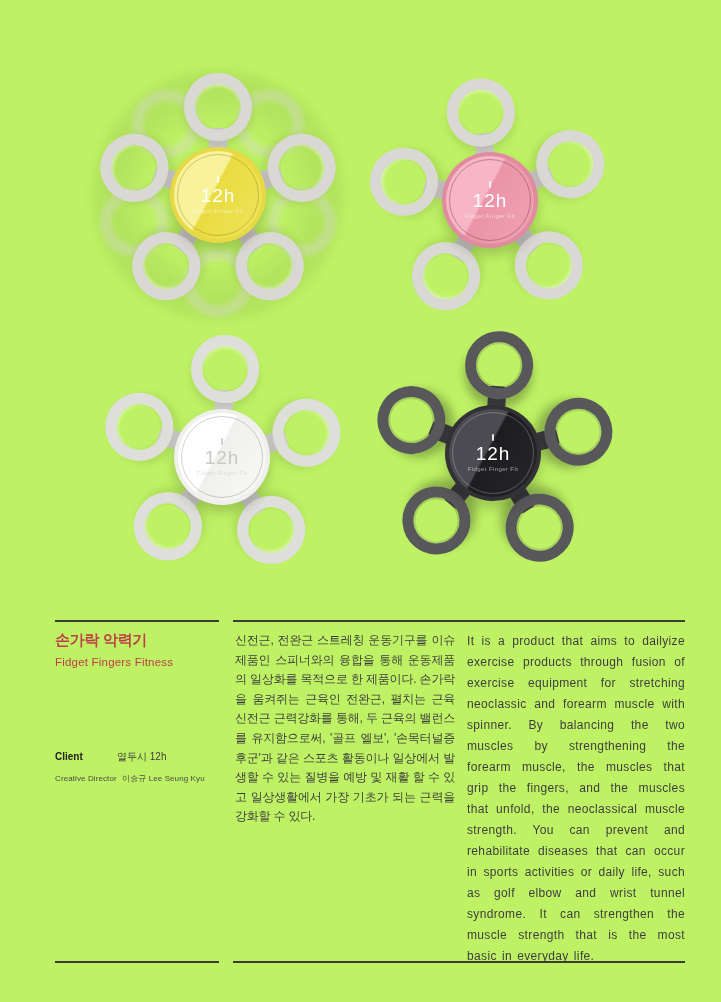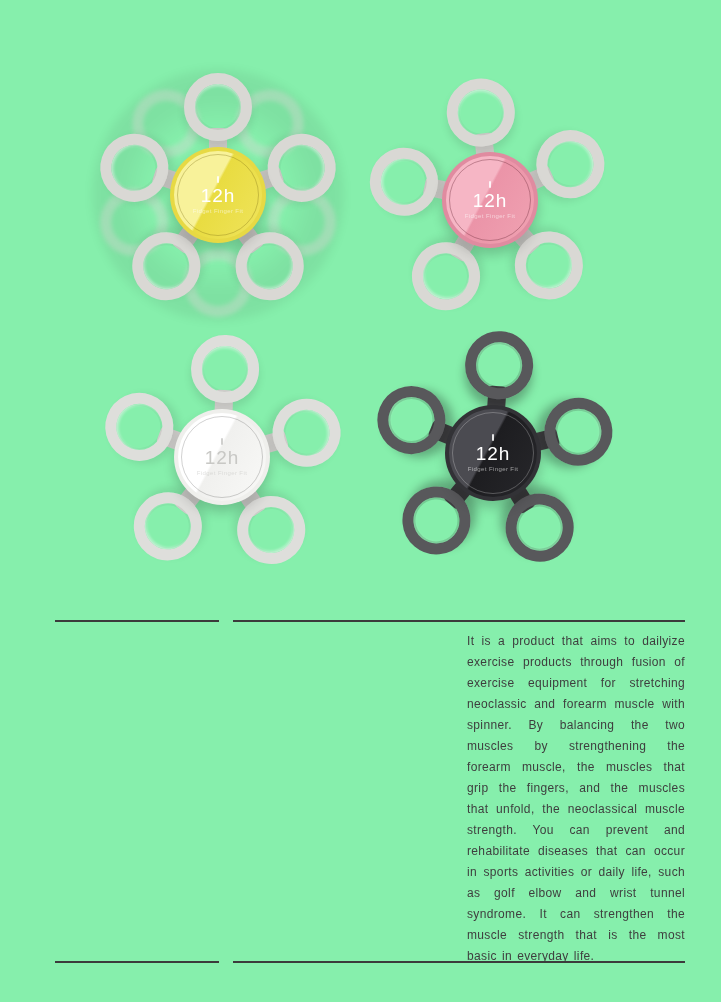--- a/index.html
+++ b/index.html
@@ -1,16 +1,16 @@
 <!DOCTYPE html>
 <html><head>
 <meta charset="utf-8">
 <style>
   html,body{margin:0;padding:0;background:#ffffff;}
-  .page{position:relative;width:721px;height:1002px;background:#86efac;overflow:hidden;
+  .page{position:relative;width:721px;height:1002px;background:#bef264;overflow:hidden;
         font-family:"Liberation Sans","DejaVu Sans",sans-serif;color:#3f3f3f;}
 
   
   .hero{position:absolute;left:0;top:0;width:721px;height:612px;}
   .spinner{position:absolute;width:280px;height:280px;}
   #spinner-yellow{left:78px;top:55px;}
   #spinner-pink{left:350px;top:60px;transform:rotate(-6deg);}
   #spinner-white{left:82px;top:317px;transform:rotate(2deg);}
   #spinner-black{left:353px;top:313px;transform:rotate(4deg);}
 
@@ -145,20 +145,36 @@
             <div class="hub-label">12h</div>
             <div class="hub-sub">Fidget Finger Fit</div>
           </div>
         </div>
       </div>
   </section>
 
   <div class="rule" style="left:55px;top:620px;width:164px;"></div>
   <div class="rule" style="left:233px;top:620px;width:452px;"></div>
 
+  <section class="col-left">
+    <div class="title-ko" style="color: rgb(191, 62, 72);">손가락 악력기</div>
+    <div class="title-en" style="color: rgb(191, 62, 72);">Fidget Fingers Fitness</div>
 
+    <div class="credits">
+      <div class="credit-row-main">
+        <span class="c-label">Client</span>
+        <span class="c-value">열두시 12h</span>
+      </div>
+      <div class="credit-row-sub">
+        <span class="c-label">Creative Director</span>
+        <span class="c-value">이승규 Lee Seung Kyu</span>
+      </div>
+    </div>
+  </section>
+
+  <section class="col-mid">신전근, 전완근 스트레칭 운동기구를 이슈 제품인 스피너와의 융합을 통해 운동제품의 일상화를 목적으로 한 제품이다. 손가락을 움켜쥐는 근육인 전완근, 펼치는 근육 신전근 근력강화를 통해, 두 근육의 밸런스를 유지함으로써, '골프 엘보', '손목터널증후군'과 같은 스포츠 활동이나 일상에서 발생할 수 있는 질병을 예방 및 재활 할 수 있고 일상생활에서 가장 기초가 되는 근력을 강화할 수 있다.</section>
 
   <section class="col-en">It is a product that aims to dailyize exercise products through fusion of exercise equipment for stretching neoclassic and forearm muscle with spinner. By balancing the two muscles by strengthening the forearm muscle, the muscles that grip the fingers, and the muscles that unfold, the neoclassical muscle strength. You can prevent and rehabilitate diseases that can occur in sports activities or daily life, such as golf elbow and wrist tunnel syndrome. It can strengthen the muscle strength that is the most basic in everyday life.</section>
 
   <div class="rule" style="left:55px;top:961px;width:164px;"></div>
   <div class="rule" style="left:233px;top:961px;width:452px;"></div>
 
 </div>
 
 </body></html>

